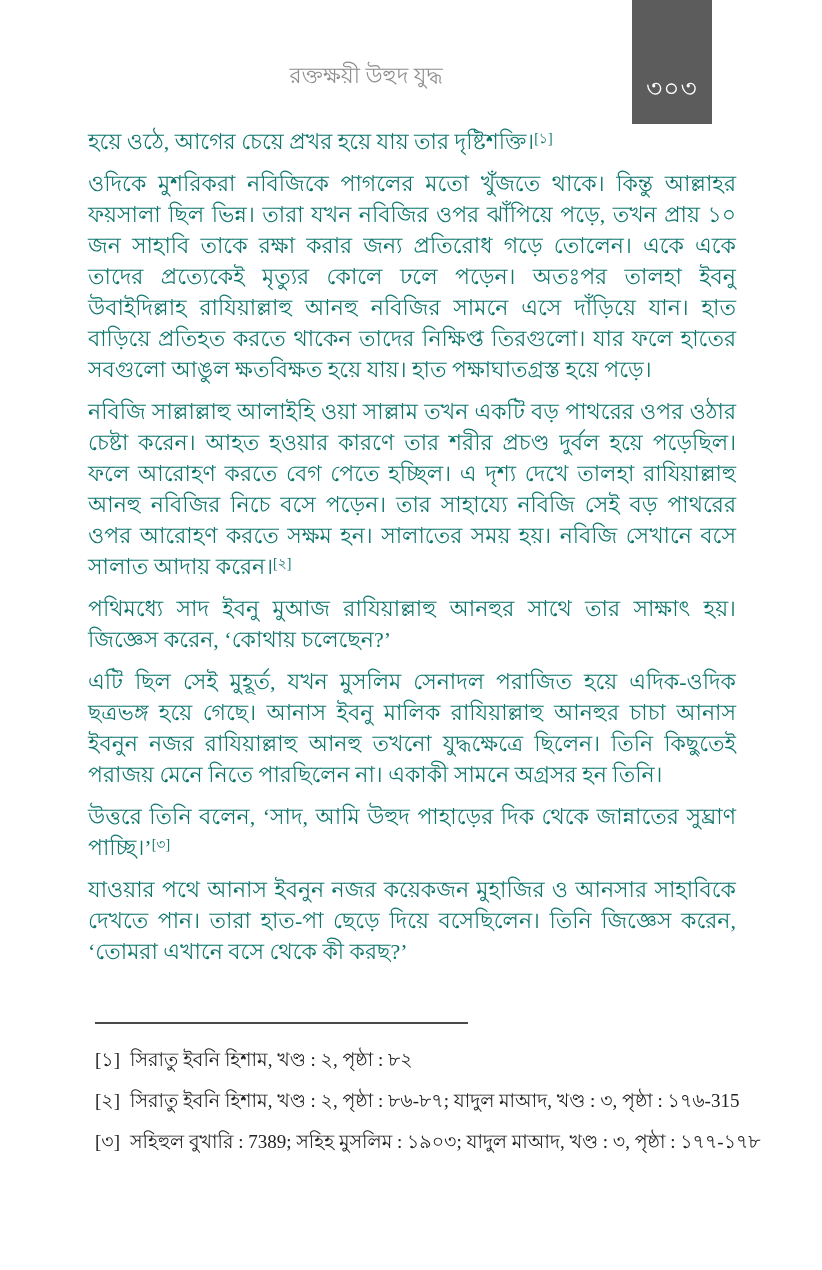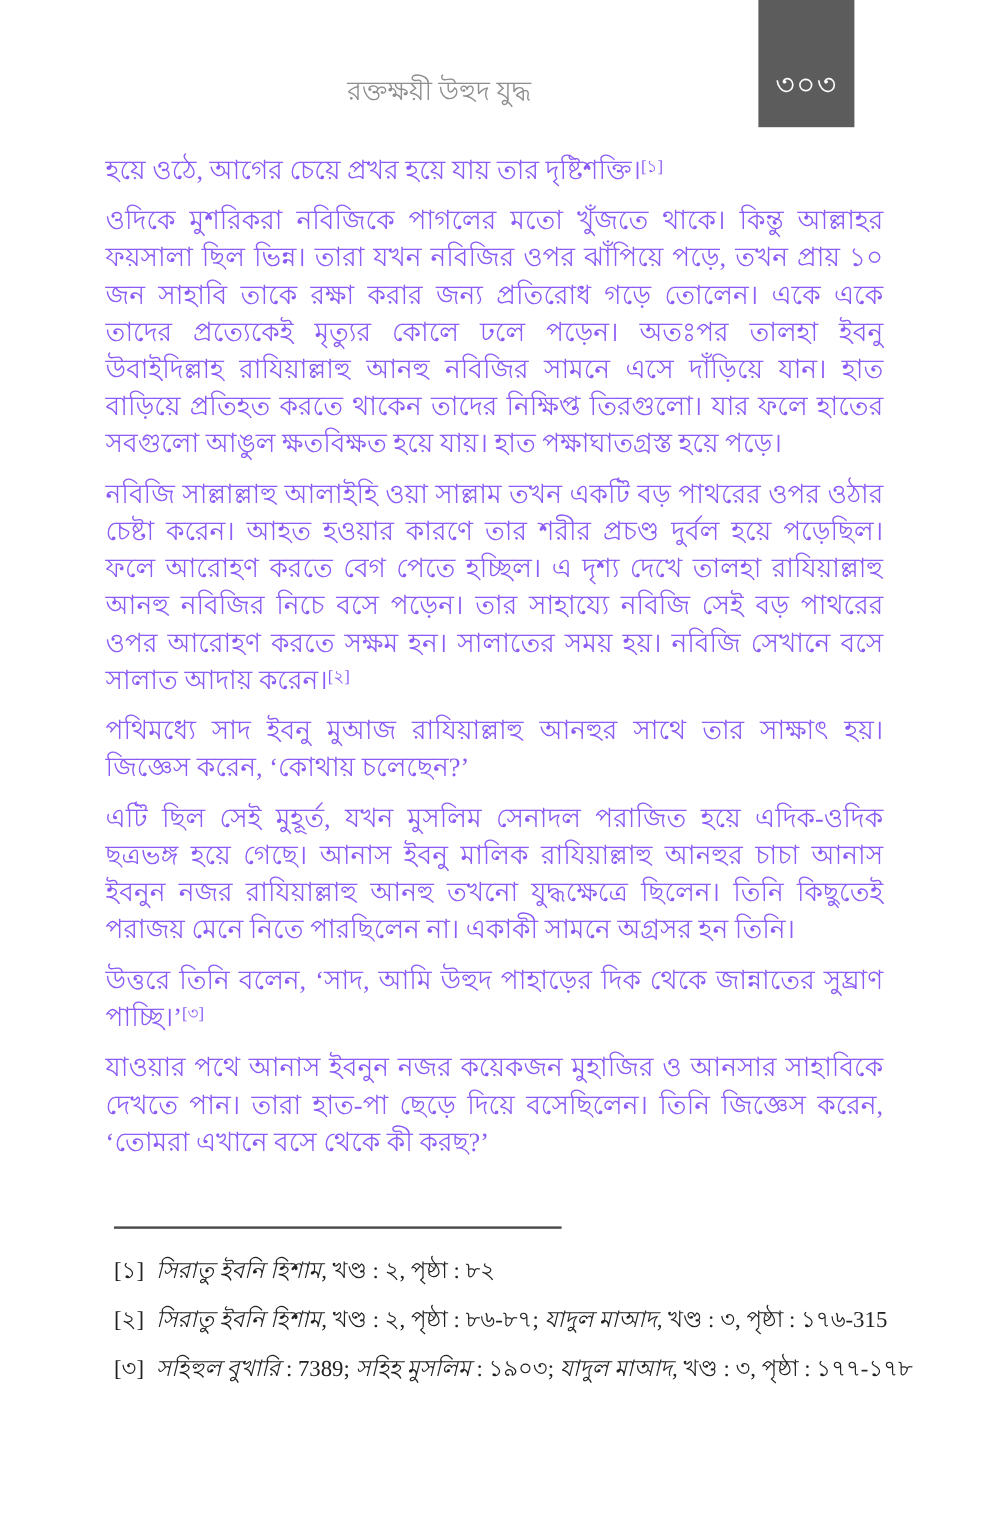--- a/index.html
+++ b/index.html
@@ -11,21 +11,21 @@
     background: #ffffff;
     font-family: "Liberation Serif", "DejaVu Serif", serif;
     color: #1c1c1c;
     overflow: hidden;
   }
   .page-number-box {
     position: absolute;
     top: 0;
     left: 632px;
     width: 80px;
-    height: 106px;
+    height: 124px;
     background: #5c5c5c;
     display: flex;
     align-items: flex-end;
     justify-content: center;
     padding-bottom: 12px;
   }
   .page-number-box .num {
     color: #ffffff;
     font-size: 25px;
     letter-spacing: 1px;
@@ -43,21 +43,21 @@
     position: absolute;
     top: 126px;
     left: 88px;
     width: 648px;
   }
   .body-text p {
     font-size: 22px;
     line-height: 31px;
     text-align: justify;
     margin-bottom: 11px;
-    color: #8b5cf6;
+    color: #0f766e;
   }
   .body-text p sup {
     font-size: 14px;
     line-height: 0;
     vertical-align: 6px;
   }
   .footer-area {
     position: absolute;
     top: 1022px;
     left: 0;
@@ -78,21 +78,20 @@
     font-size: 19px;
     line-height: 24px;
     margin-bottom: 17px;
     color: #222222;
   }
   .fn-marker {
     display: inline-block;
     margin-right: 10px;
   }
   .fn-italic {
-    font-style: italic;
   }
 </style>
 </head>
 <body>
 
 <div class="page">
 
   <div class="page-number-box">
     <span class="num">৩০৩</span>
   </div>

